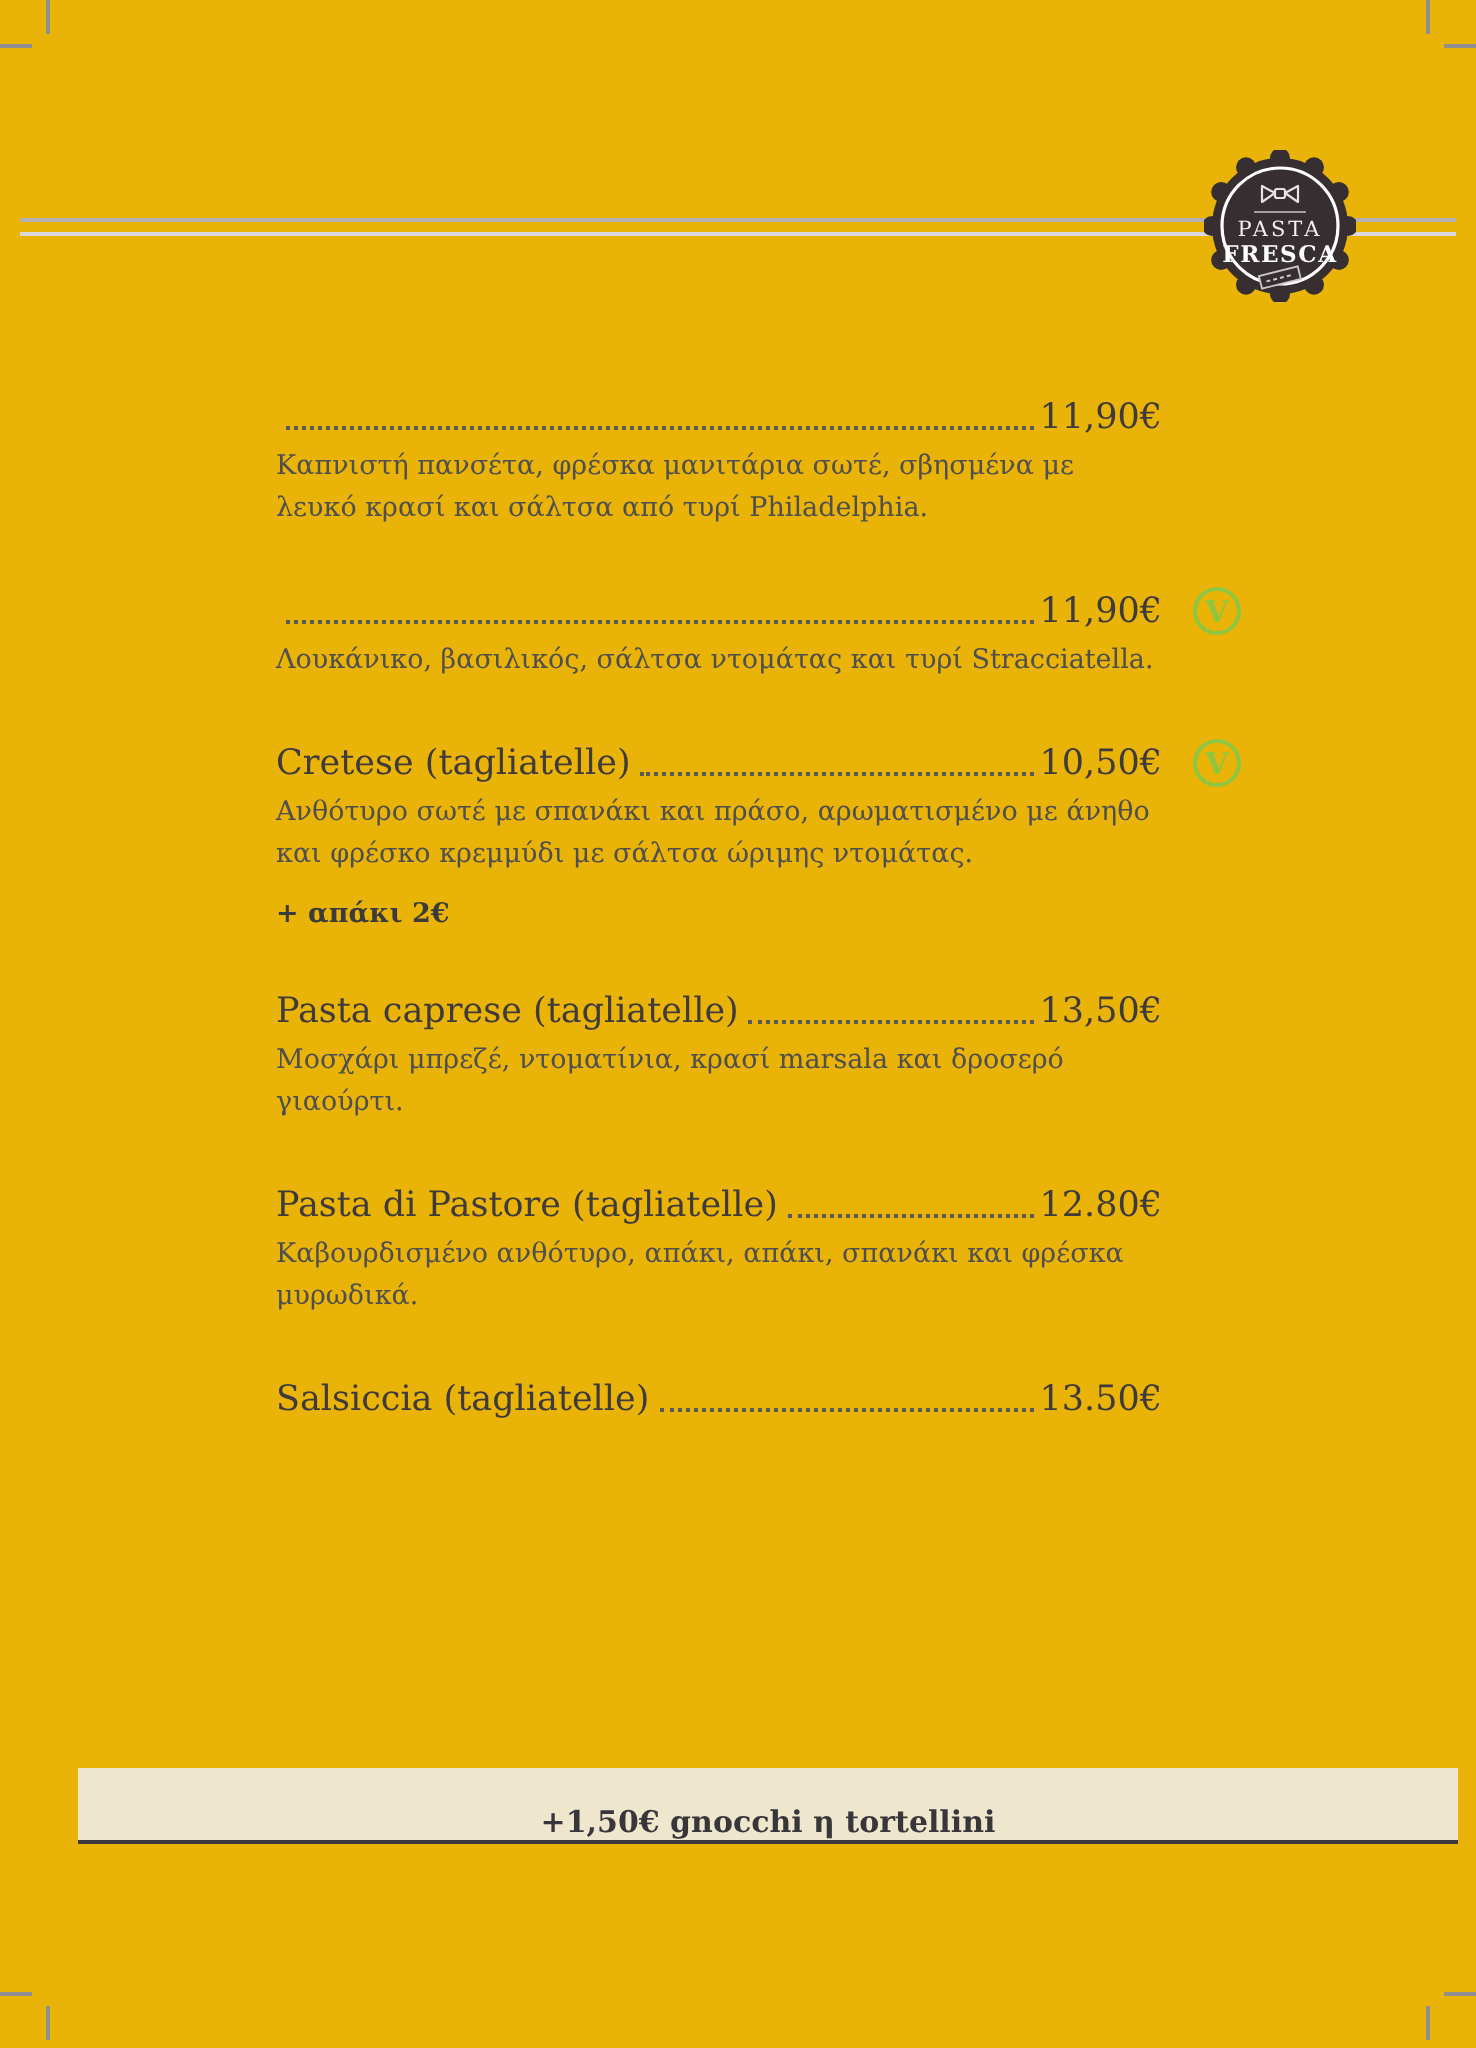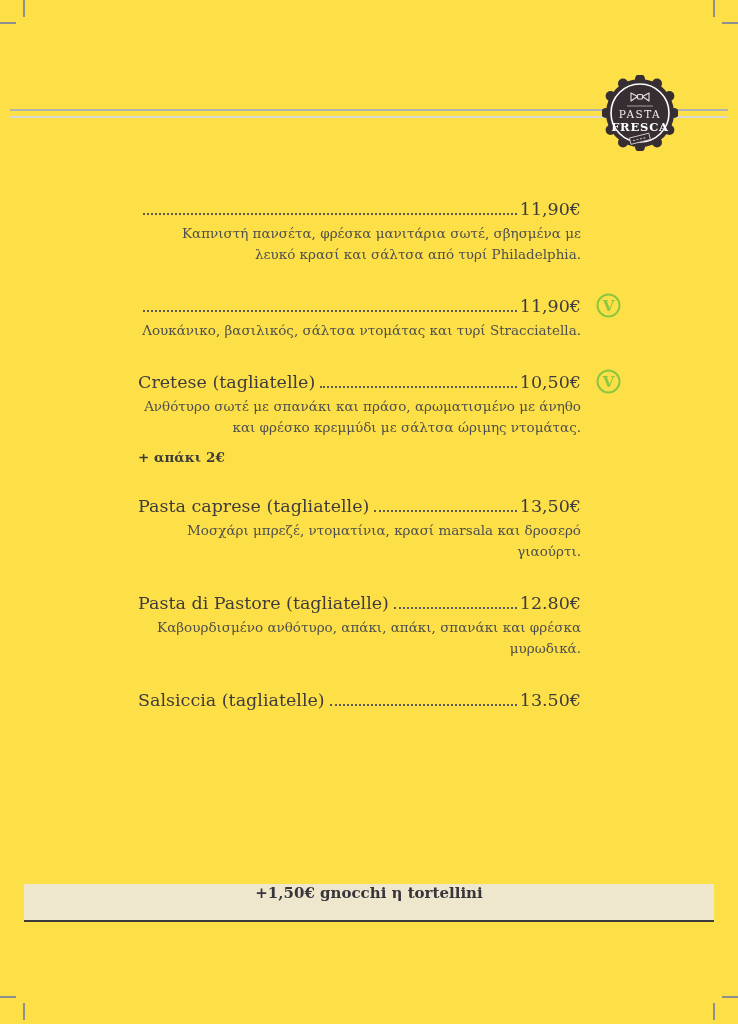--- a/index.html
+++ b/index.html
@@ -1,19 +1,19 @@
 <!DOCTYPE html>
 <html><head>
 <meta charset="utf-8">
 <style>
   html,body{margin:0;padding:0;background:#ffffff;}
   .page{
     position:relative;
     width:738px;height:1024px;
-    background:#fde047;
+    background:#eab308;
     font-family:"DejaVu Serif","Liberation Serif",serif;
     overflow:hidden;
   }
   
   .mark{position:absolute;background:#8f8f8f;}
   .mark.v{width:2px;height:17px;}
   .mark.h{width:16px;height:2px;}
   .tl-v{left:23px;top:0;}
   .tl-h{left:0;top:22px;}
   .tr-v{left:713px;top:0;}
@@ -27,29 +27,29 @@
   .rule2{position:absolute;left:10px;top:116px;width:718px;height:2px;background:#d9d9d9;}
   
   .badge{position:absolute;left:602px;top:75px;width:76px;height:76px;z-index:3;}
   
   .menu{position:absolute;left:138px;top:198px;width:443px;z-index:2;}
   .item{position:relative;margin-bottom:30px;}
   .title-row{display:flex;align-items:flex-end;}
   .item-name{font-size:17.5px;color:#3f3b3c;white-space:nowrap;line-height:22px;}
   .leader{flex:1;border-bottom:2px dotted #5a5a5a;margin:0 3px 5px 5px;min-width:20px;}
   .item-price{font-size:17.5px;color:#3f3b3c;white-space:nowrap;line-height:22px;}
-  .item-desc{font-size:13.5px;color:#4f4f4f;line-height:21px;margin-top:3px;text-align:right;}
+  .item-desc{font-size:13.5px;color:#4f4f4f;line-height:21px;margin-top:3px;}
   .item-extra{font-size:13.5px;font-weight:bold;color:#3b3b3b;margin-top:11px;}
   .item-extra:empty{display:none;}
   .veg{position:absolute;left:458px;top:-2px;width:25px;height:25px;}
   
   .banner{
-    position:absolute;left:24px;top:884px;width:690px;height:38px;
+    position:absolute;left:39px;top:884px;width:690px;height:38px;
     background:#eee6cd;border-bottom:2px solid #3b3b3b;
-    display:flex;align-items:flex-start;justify-content:center;
+    display:flex;align-items:flex-end;justify-content:center;
     box-sizing:border-box;z-index:2;
   }
   .banner-text{font-size:15px;font-weight:bold;color:#38363a;}
 </style>
 </head>
 <body>
 
 <div class="page">
 
   <div class="mark v tl-v"></div>

